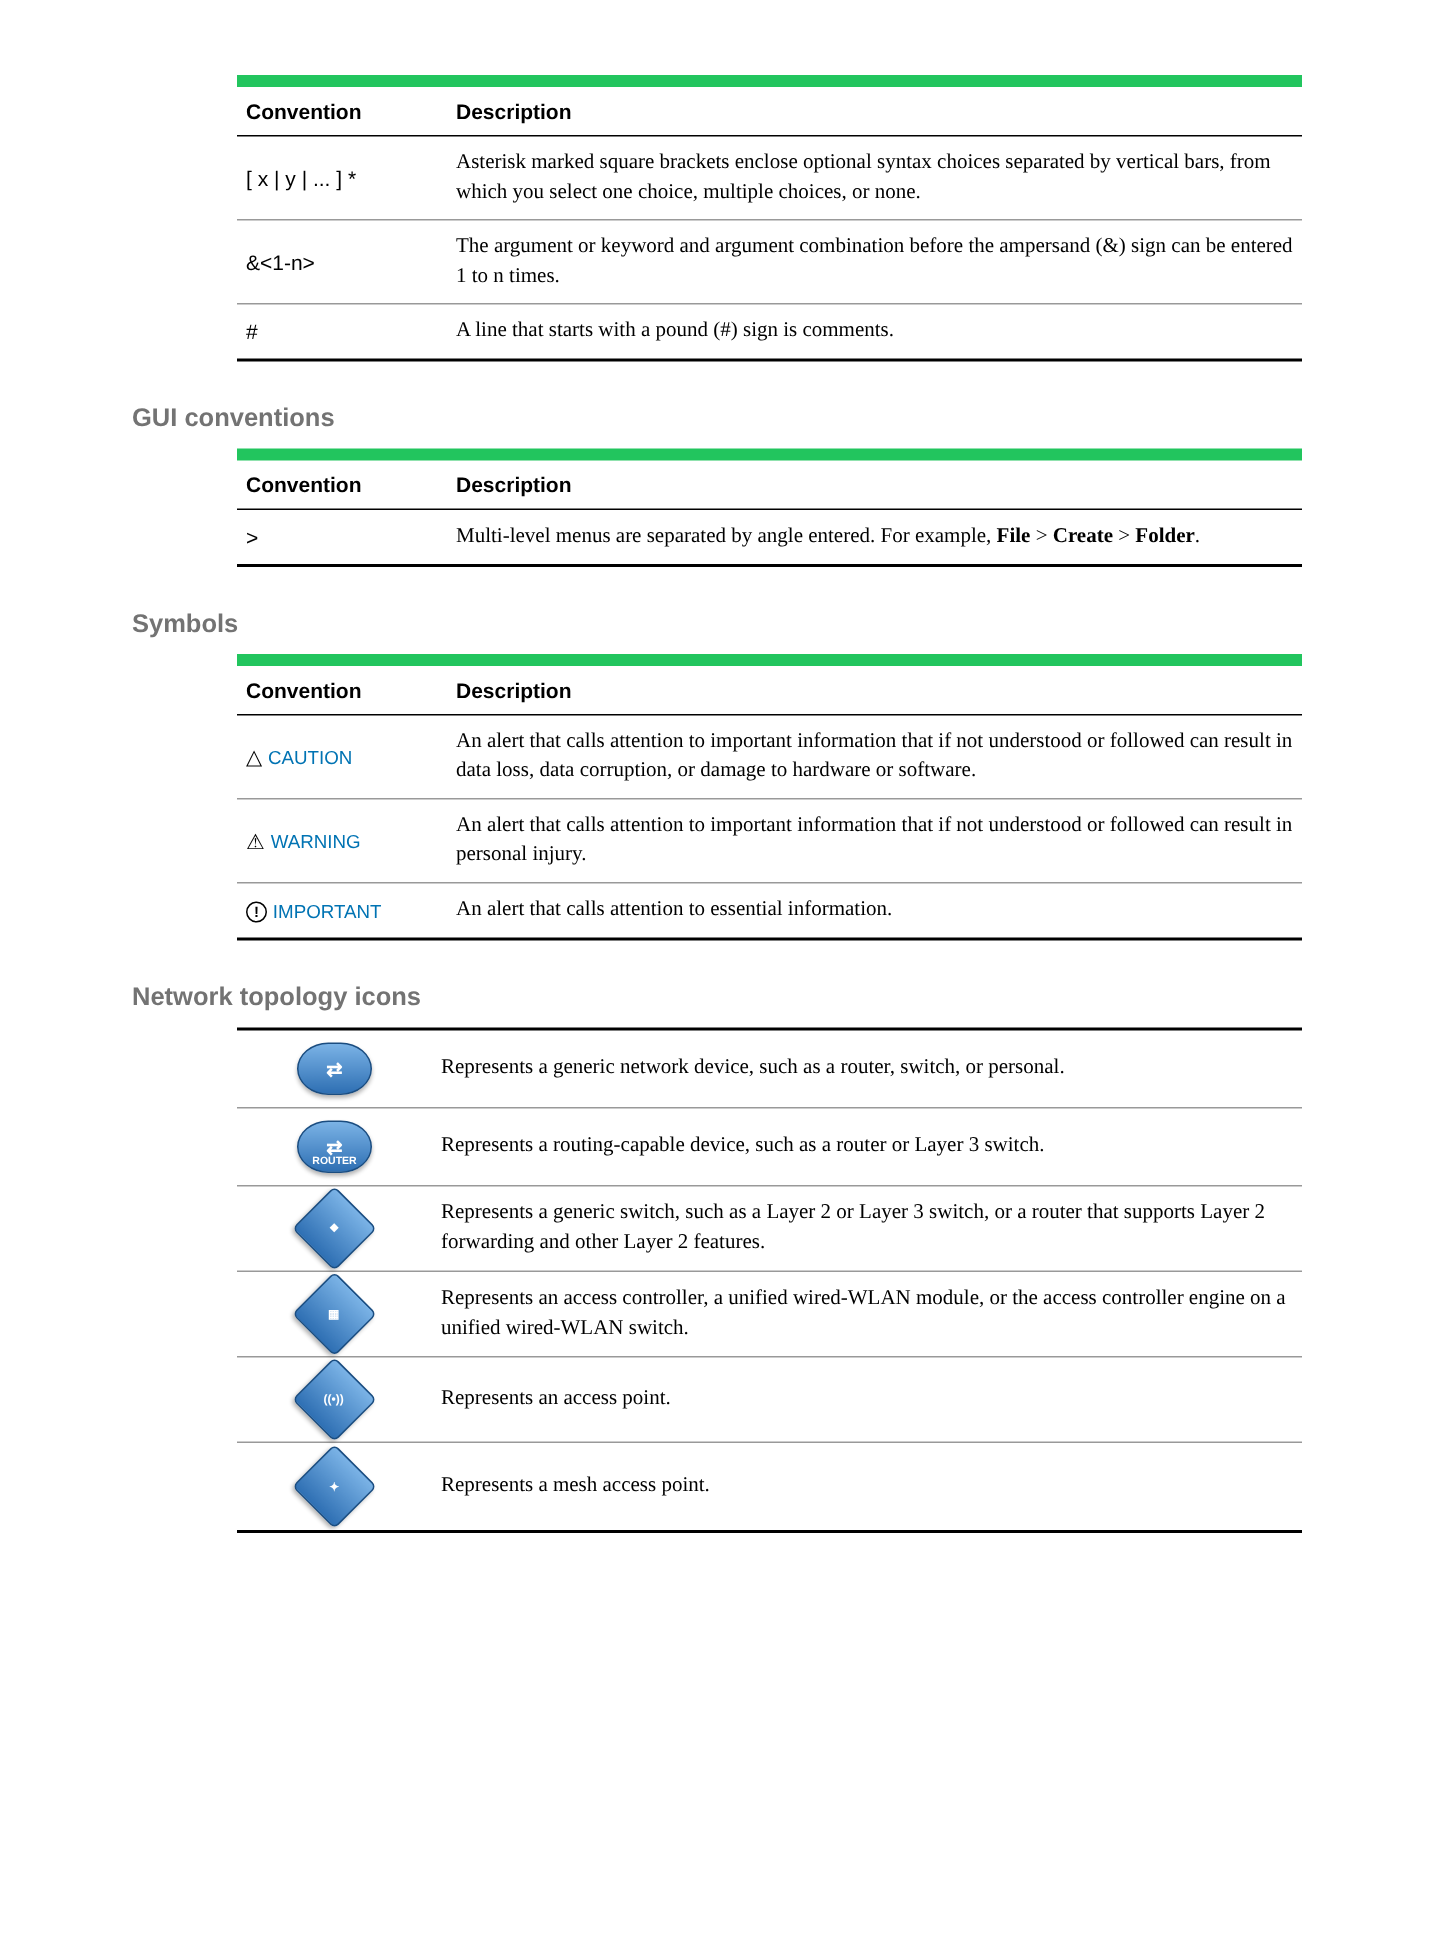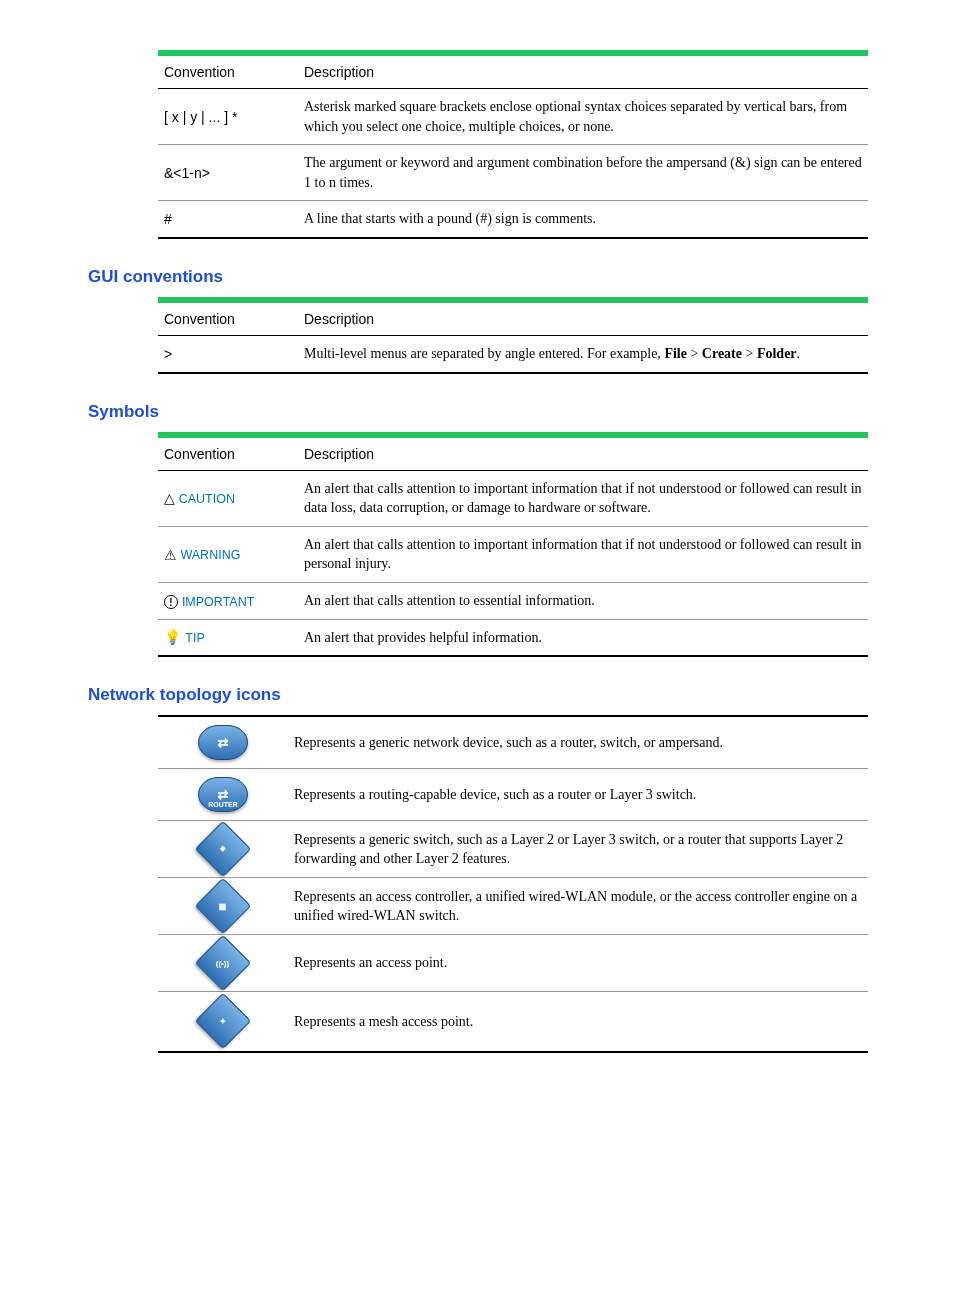--- a/index.html
+++ b/index.html
@@ -6,36 +6,36 @@
   body {
     margin: 0;
     padding: 50px 88px 50px 88px;
     font-family: Arial, Helvetica, sans-serif;
     font-size: 14px;
     color: #000;
     background: #fff;
     width: 954px;
   }
   h2.section {
-    color: #1d4ed8;
+    color: #737373;
     font-size: 17px;
     font-weight: bold;
     margin: 28px 0 10px 0;
   }
   table.doc-table {
     width: 710px;
     border-collapse: collapse;
     margin-left: 70px;
     margin-bottom: 10px;
   }
   table.doc-table th {
     text-align: left;
-    font-weight: normal;
+    font-weight: bold;
     padding: 8px 6px;
-    border-top: 6px solid #22c55e;
+    border-top: 8px solid #22c55e;
     border-bottom: 1.5px solid #000;
   }
   table.doc-table td {
     padding: 8px 6px;
     border-bottom: 1px solid #999;
     vertical-align: middle;
   }
   table.doc-table tr:last-child td {
     border-bottom: 2px solid #000;
   }
@@ -175,41 +175,34 @@
       </td>
       <td class="desc-cell">An alert that calls attention to important information that if not understood or followed can result in personal injury.</td>
     </tr>
     <tr>
       <td>
         <span class="circle-excl">!</span>
         <span class="sym-important">IMPORTANT</span>
       </td>
       <td class="desc-cell">An alert that calls attention to essential information.</td>
     </tr>
-    <tr>
-      <td>
-        <span class="bulb">💡</span>
-        <span class="sym-tip">TIP</span>
-      </td>
-      <td class="desc-cell">An alert that provides helpful information.</td>
-    </tr>
   </tbody>
 </table>
 
 <h2 class="section">Network topology icons</h2>
 
 <table class="doc-table">
   <tbody style="border-top:2px solid #000;">
     <tr>
       <td class="icon-col">
         <span class="net-icon">
             <span class="arrows">⇄</span>
           </span>
       </td>
-      <td class="desc-cell">Represents a generic network device, such as a router, switch, or ampersand.</td>
+      <td class="desc-cell">Represents a generic network device, such as a router, switch, or personal.</td>
     </tr>
     <tr>
       <td class="icon-col">
         <span class="net-icon">
             <span class="arrows">⇄</span>
             <span class="icon-label">ROUTER</span>
           </span>
       </td>
       <td class="desc-cell">Represents a routing-capable device, such as a router or Layer 3 switch.</td>
     </tr>

